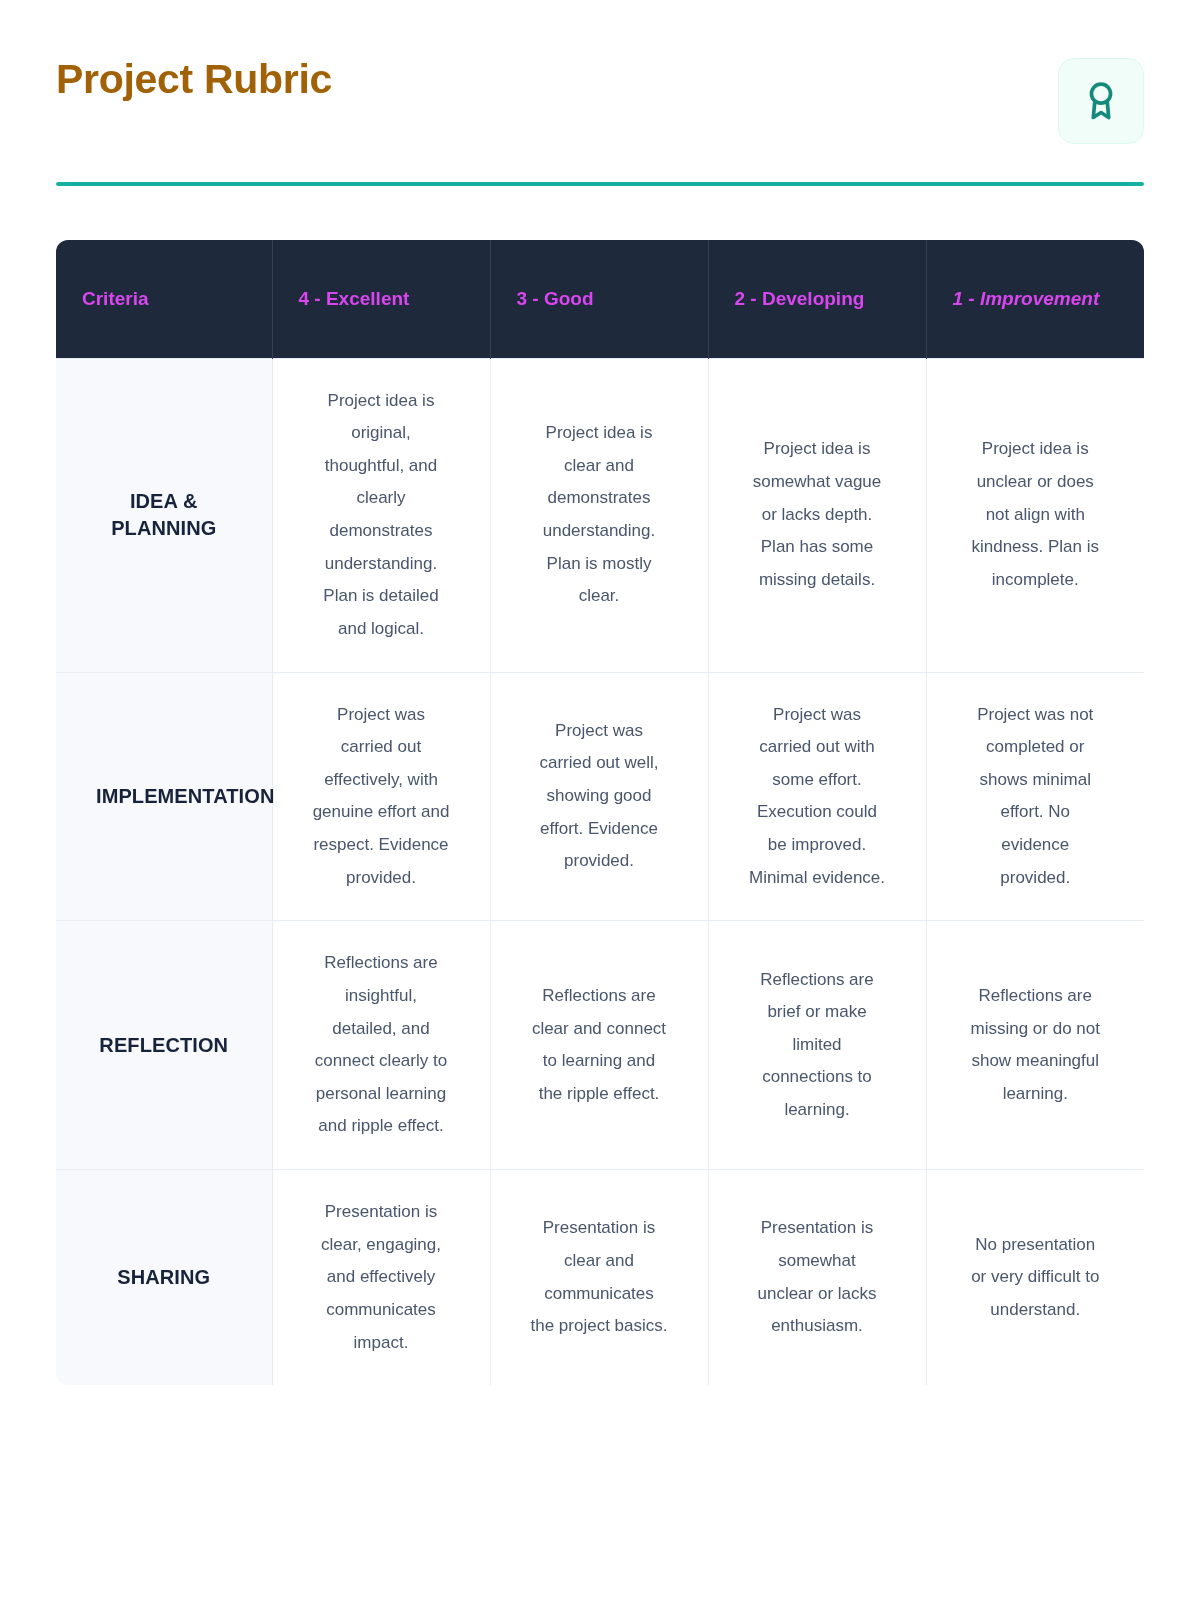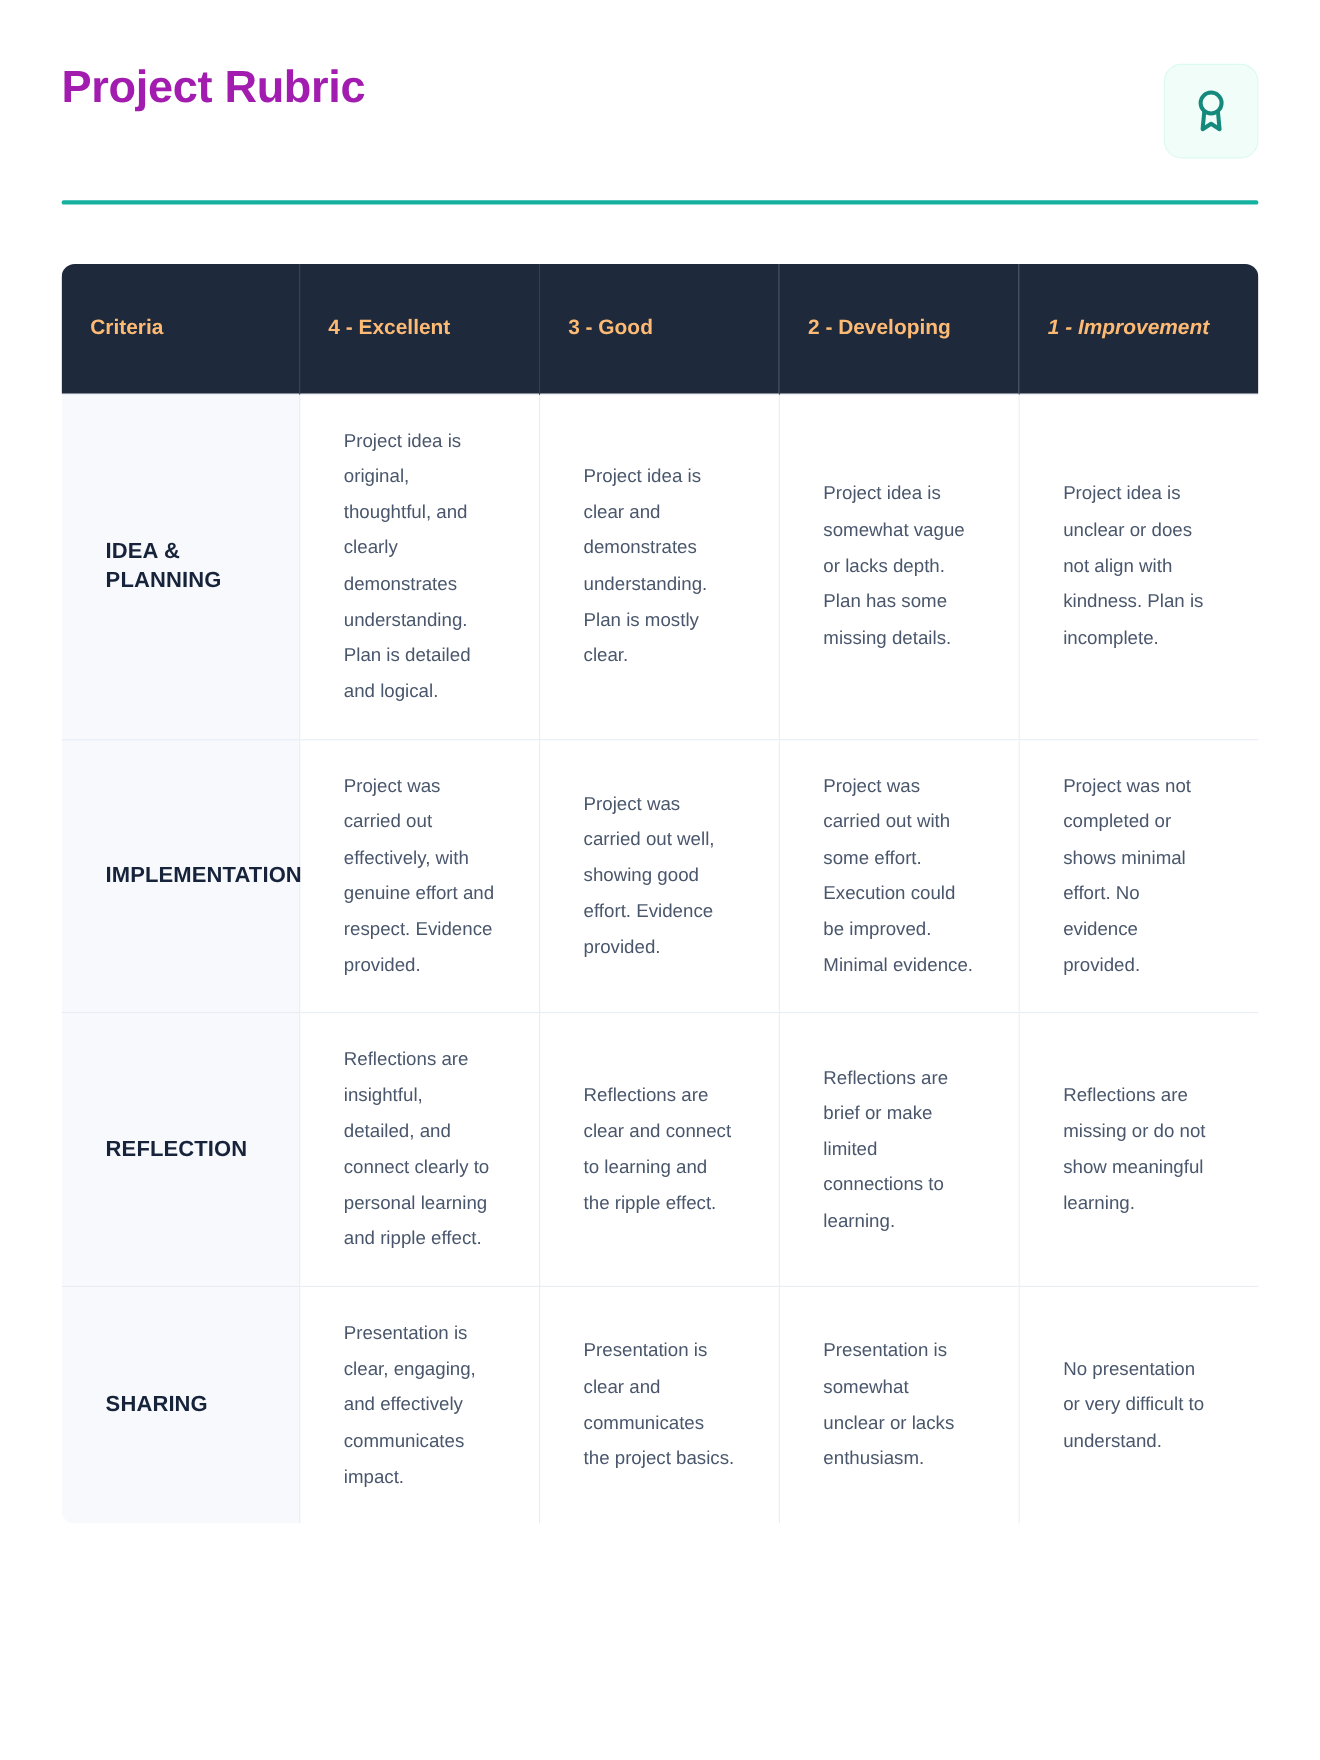--- a/index.html
+++ b/index.html
@@ -25,21 +25,21 @@
     display: flex;
     align-items: flex-start;
     justify-content: space-between;
   }
 
   .header-text { padding-top: 4px; }
 
   .page-title {
     font-size: 41px;
     font-weight: 700;
-    color: #a21caf;
+    color: #a16207;
     letter-spacing: -0.3px;
     line-height: 1.15;
   }
 
   .page-subtitle {
     margin-top: 18px;
     font-size: 25px;
     font-weight: 400;
     color: #17a392;
     line-height: 1.2;
@@ -81,41 +81,42 @@
     border-collapse: collapse;
     width: 1088px;
     table-layout: fixed;
   }
 
   table.rubric col.c-criteria   { width: 216px; }
   table.rubric col.c-lvl        { width: 218px; }
 
   thead th {
     background: #1e293b;
-    color: #fdba74;
+    color: #d946ef;
     font-size: 19px;
     font-weight: 700;
     text-align: left;
     vertical-align: middle;
     padding: 40px 26px;
     height: 118px;
     border-right: 1px solid #32405a;
     line-height: 1.35;
   }
   thead th:last-child { border-right: none; font-style: italic; }
 
   tbody td {
     border-top: 1px solid #e8edf4;
     border-right: 1px solid #e8edf4;
     vertical-align: middle;
     padding: 26px 40px;
     font-size: 17px;
     line-height: 1.92;
     color: #49566b;
     background: #ffffff;
+    text-align: center;
   }
   tbody td:last-child { border-right: none; }
 
   tbody td.criteria-cell {
     background: #f7f9fc;
     color: #16233a;
     font-size: 20px;
     font-weight: 700;
     letter-spacing: 0.1px;
     text-transform: uppercase;

